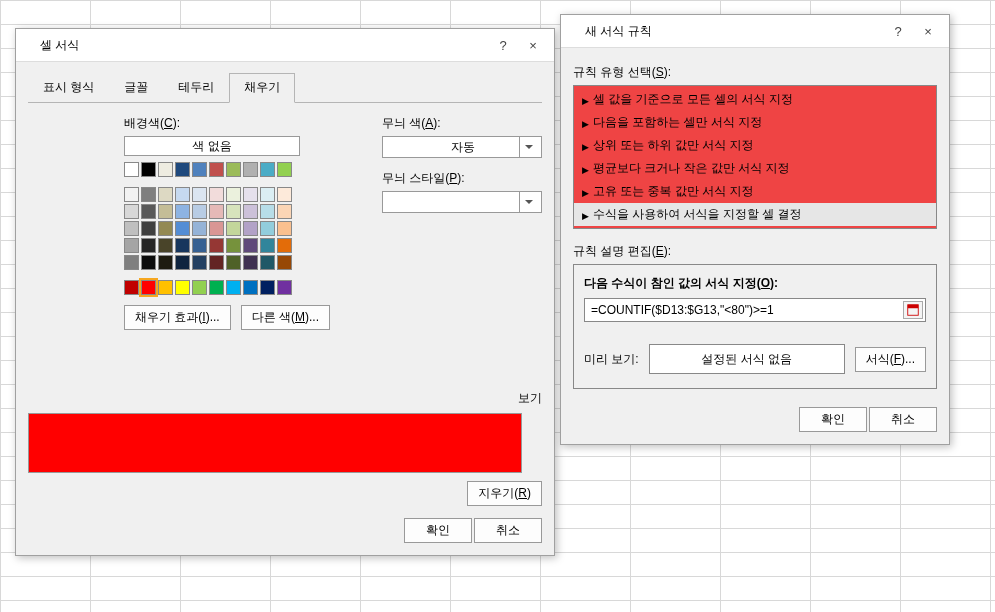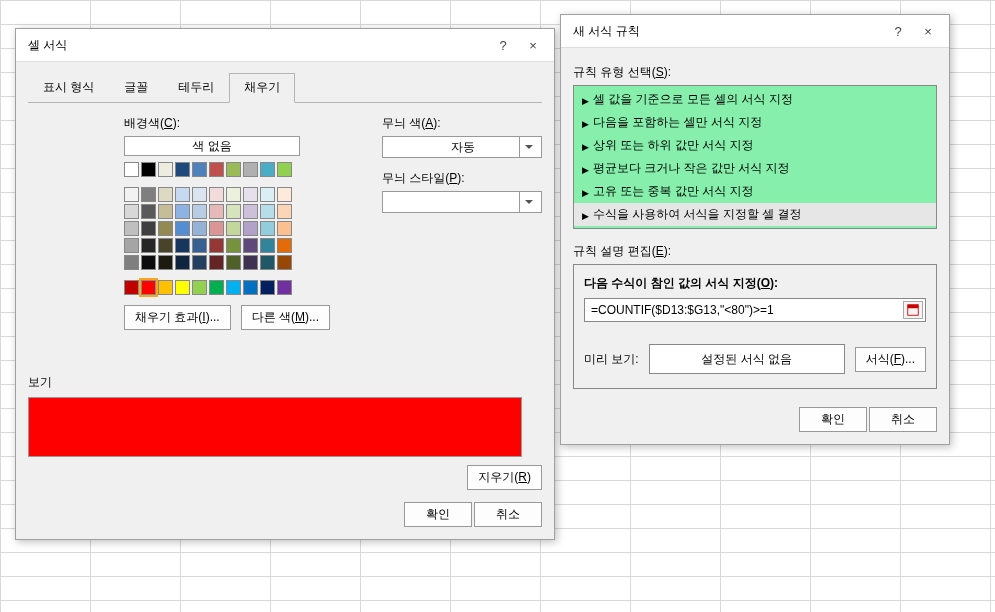--- a/index.html
+++ b/index.html
@@ -24,21 +24,21 @@
 .dialog {
   position: absolute;
   background: #f0f0f0;
   border: 1px solid #a0a0a0;
   box-shadow: 2px 2px 8px rgba(0,0,0,.25);
 }
 .titlebar {
   display: flex;
   align-items: center;
   justify-content: space-between;
-  padding: 6px 8px 6px 12px;
+  padding: 6px 8px 6px 24px;
   background: #fff;
   border-bottom: 1px solid #ddd;
 }
 .titlebar .title { font-size: 12px; }
 .titlebar .controls { display: flex; gap: 4px; align-items: center; }
 .titlebar .help, .titlebar .close {
   width: 26px; height: 20px;
   display: flex; align-items: center; justify-content: center;
   font-size: 13px; color: #444;
 }
@@ -92,33 +92,33 @@
   position:relative;
 }
 .select .auto-label { flex:1; text-align:center; }
 .select .arrow {
   width:18px; height:100%; border-left:1px solid #999;
   display:flex; align-items:center; justify-content:center;
 }
 .select .arrow::after {
   content:""; border:4px solid transparent; border-top-color:#555; margin-top:3px;
 }
-.preview-group { margin-top:44px; }
+.preview-group { margin-top:60px;text-align:right; }
 .preview-label { margin-bottom:6px; }
 .preview-box {
   width:494px; height:60px; background:#ff0000; border:1px solid #999;
 }
 .bottom-right { display:flex; justify-content:flex-end; gap:2px; margin-top:12px;}
 .clear-row { display:flex; justify-content:flex-end; margin-top:8px;}
 .dlg1 { left:15px; top:28px; width:540px; }
 
 .dlg2 { left:560px; top:14px; width:390px; }
 .group-label { margin: 6px 0 4px; }
 .rule-list {
-  border:1px solid #888; background:#86efac;
+  border:1px solid #888; background:#ef4444;
   padding:2px 0;
 }
 .rule-item {
   padding:3px 8px; display:flex; align-items:center; gap:4px;
 }
 .rule-item .arrow-r::before { content:"▶"; font-size:9px; }
 .rule-item.sel { background:#e6e6e6; }
 .formula-input {
   width:100%; height:24px;
   border:1px solid #888; background:#fff;

